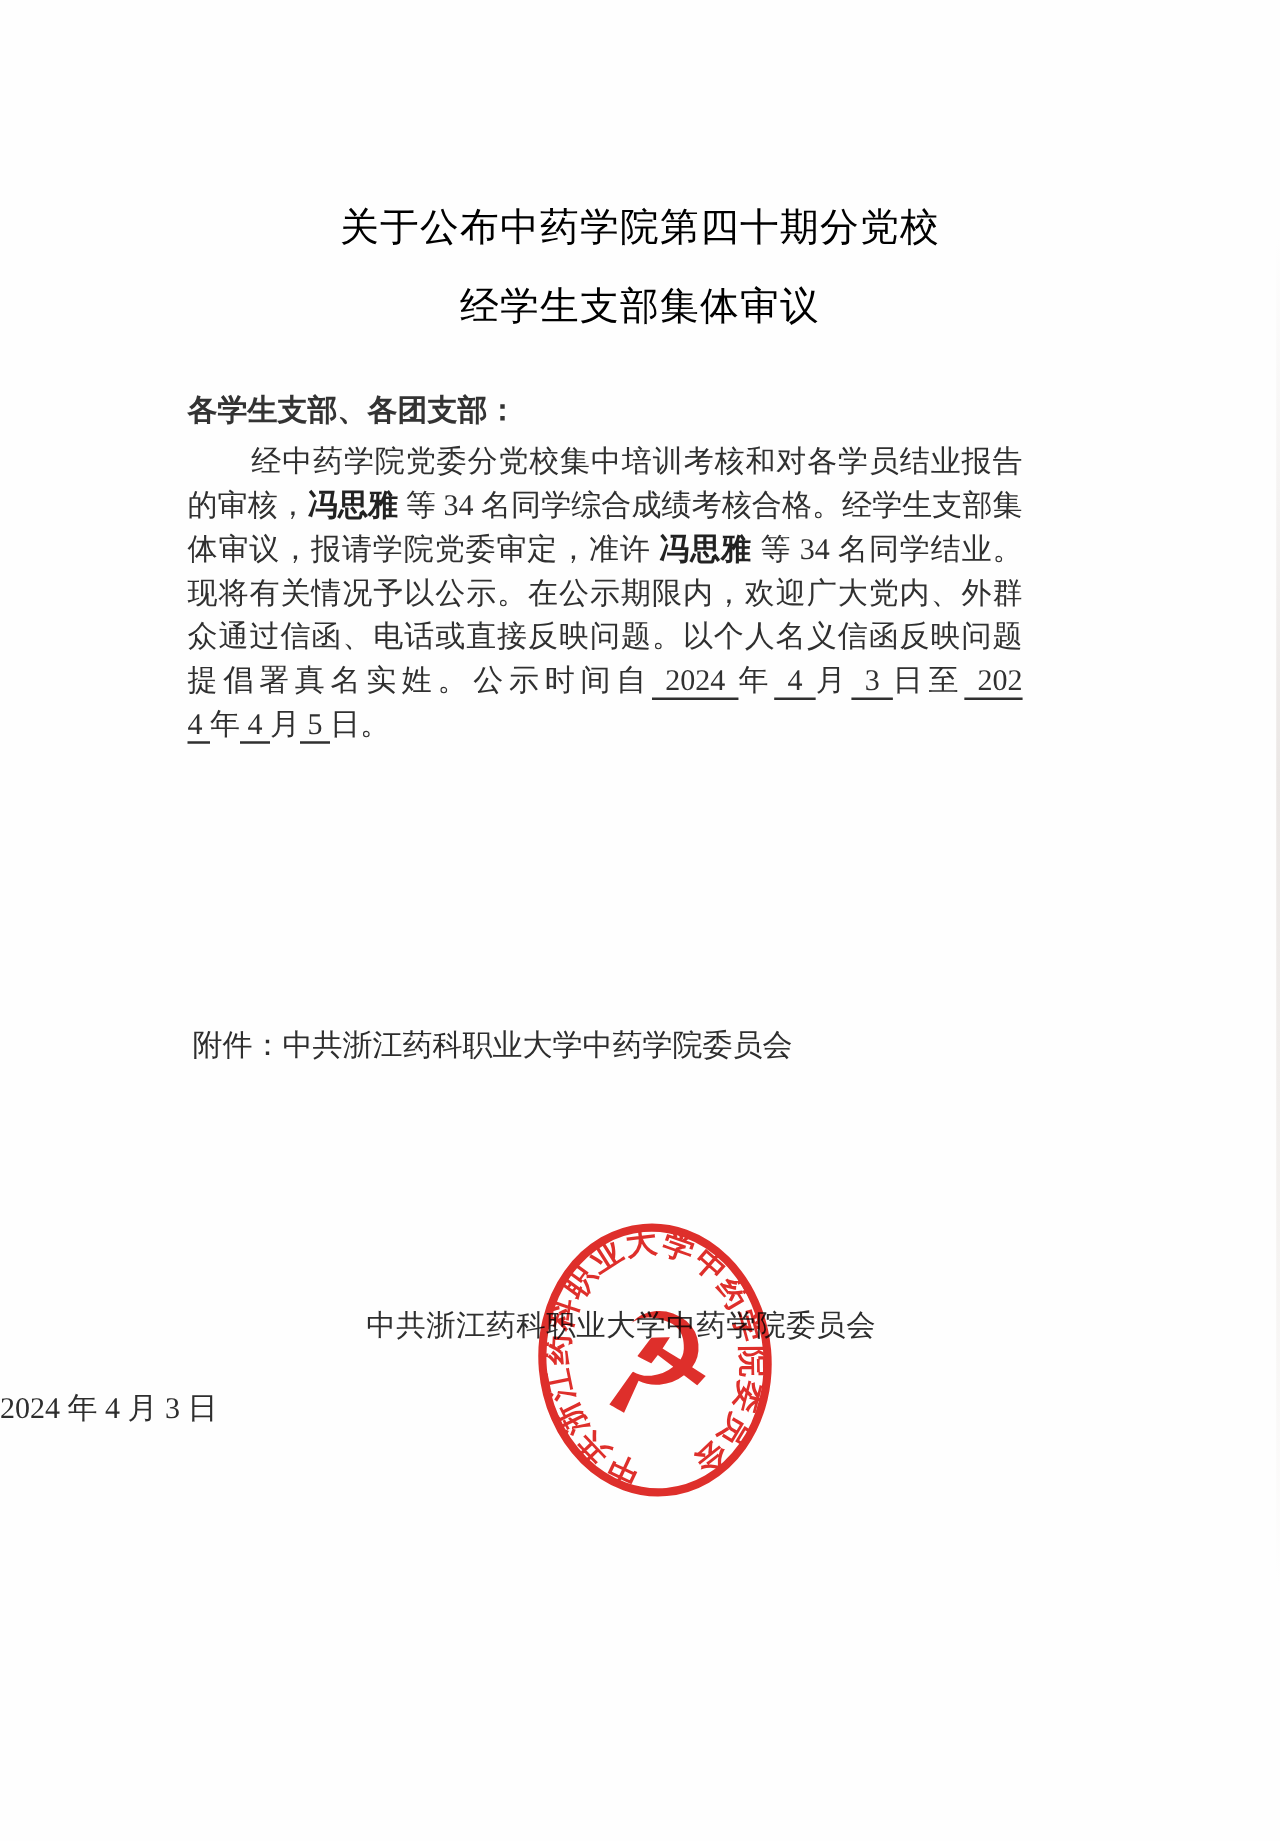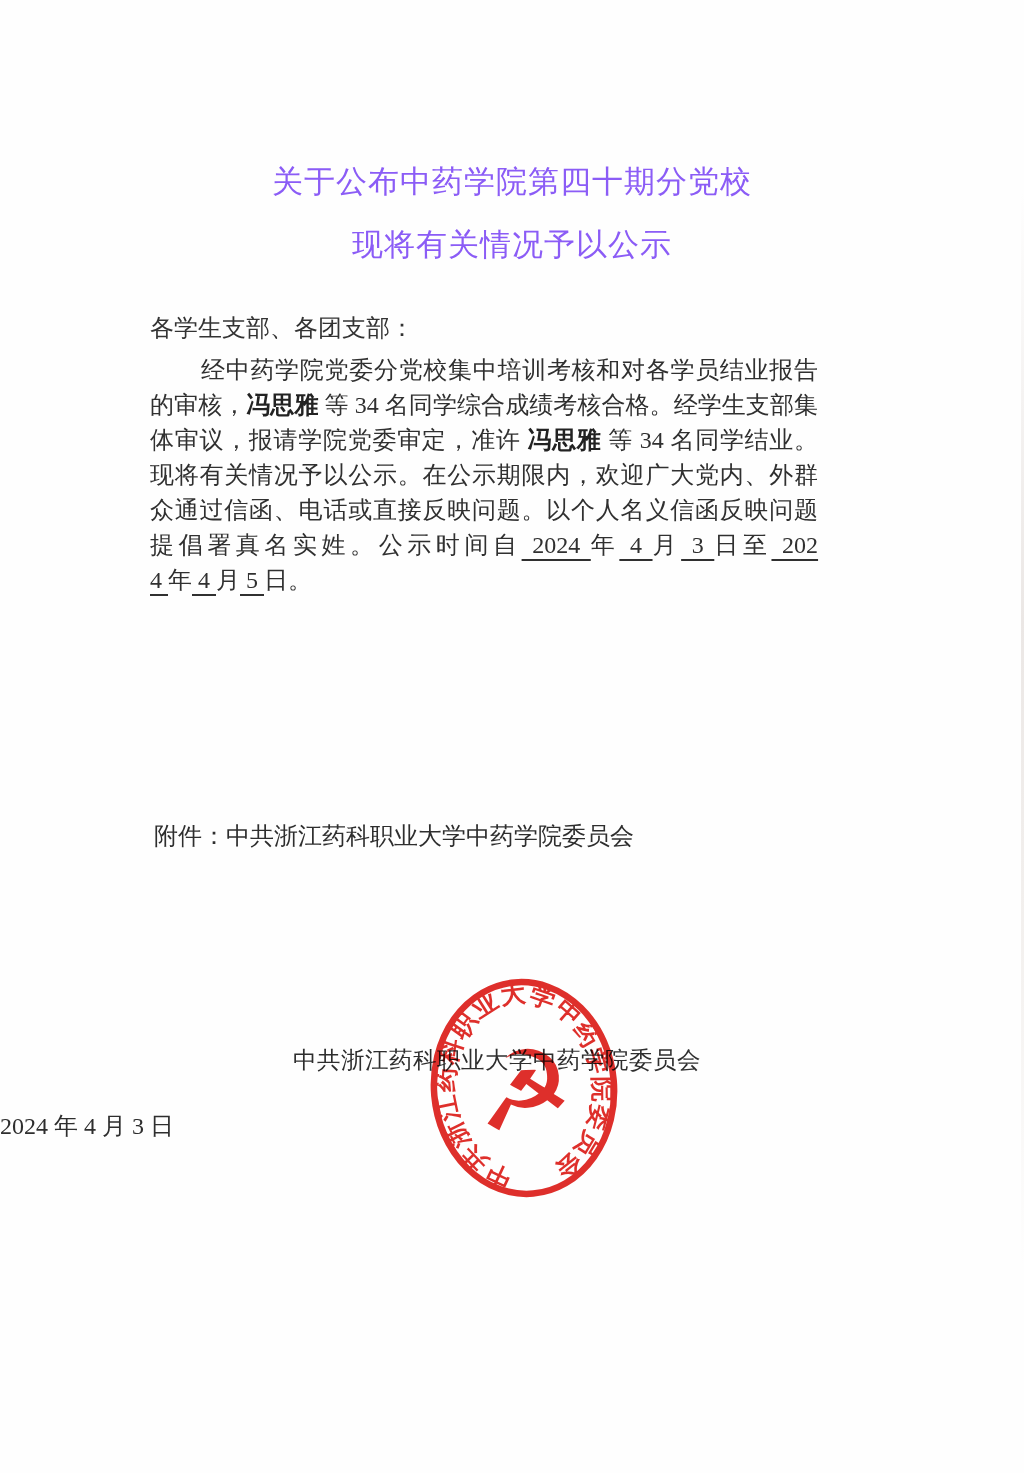--- a/index.html
+++ b/index.html
@@ -15,25 +15,25 @@
   }
   
   .scan-edge {
     position: absolute; right: 0; top: 180px; width: 3px; height: 1100px;
     background: linear-gradient(#fff, #d8d0cc 40%, #e9e4e0 70%, #fff);
     opacity: .5;
   }
   .title-block {
     position: absolute; top: 150px; left: 0; width: 1024px;
     text-align: center; font-size: 31px; line-height: 63px;
-    color: #8b5cf6; letter-spacing: 1px;
+    color: #000000; letter-spacing: 1px;
   }
   .salutation {
     position: absolute; top: 312px; left: 150px;
-    font-size: 24px; color: #333;
+    font-size: 24px; color: #333; font-weight: bold;
   }
   .paragraph {
     position: absolute; top: 353px; left: 150px; width: 668px;
     font-size: 24px; line-height: 35px; text-align: justify;
     text-indent: 51px; color: #303030; word-break: break-all;
   }
   .bold-name { font-weight: 700; color: #222; }
   .u-date {
     text-decoration: underline;
     text-decoration-thickness: 1.5px;
@@ -60,21 +60,21 @@
   }
 </style>
 </head>
 <body>
 
 <div class="page">
   <div class="scan-edge"></div>
 
   <div class="title-block">
     <div>关于公布中药学院第四十期分党校</div>
-    <div>现将有关情况予以公示</div>
+    <div>经学生支部集体审议</div>
   </div>
 
   <div class="salutation">各学生支部、各团支部：</div>
 
   <div class="paragraph"><span>经中药学院党委分党校集中培训考核和对各学员结业报告的审核，</span><span class="bold-name">冯思雅</span><span>&nbsp;等 34 名同学综合成绩考核合格。经学生支部集体审议，报请学院党委审定，准许&nbsp;</span><span class="bold-name">冯思雅</span><span>&nbsp;等 34 名同学结业。现将有关情况予以公示。在公示期限内，欢迎广大党内、外群众通过信函、电话或直接反映问题。以个人名义信函反映问题提倡署真名实姓。公示时间自</span><span class="u-date">&nbsp;2024&nbsp;</span><span>年</span><span class="u-date">&nbsp;4&nbsp;</span><span>月</span><span class="u-date">&nbsp;3&nbsp;</span><span>日至</span><span class="u-date">&nbsp;2024&nbsp;</span><span>年</span><span class="u-date">&nbsp;4&nbsp;</span><span>月</span><span class="u-date">&nbsp;5&nbsp;</span><span>日。</span></div>
 
   <div class="attachment">附件：中共浙江药科职业大学中药学院委员会</div>
 
   <div class="issuer">中共浙江药科职业大学中药学院委员会</div>
 

